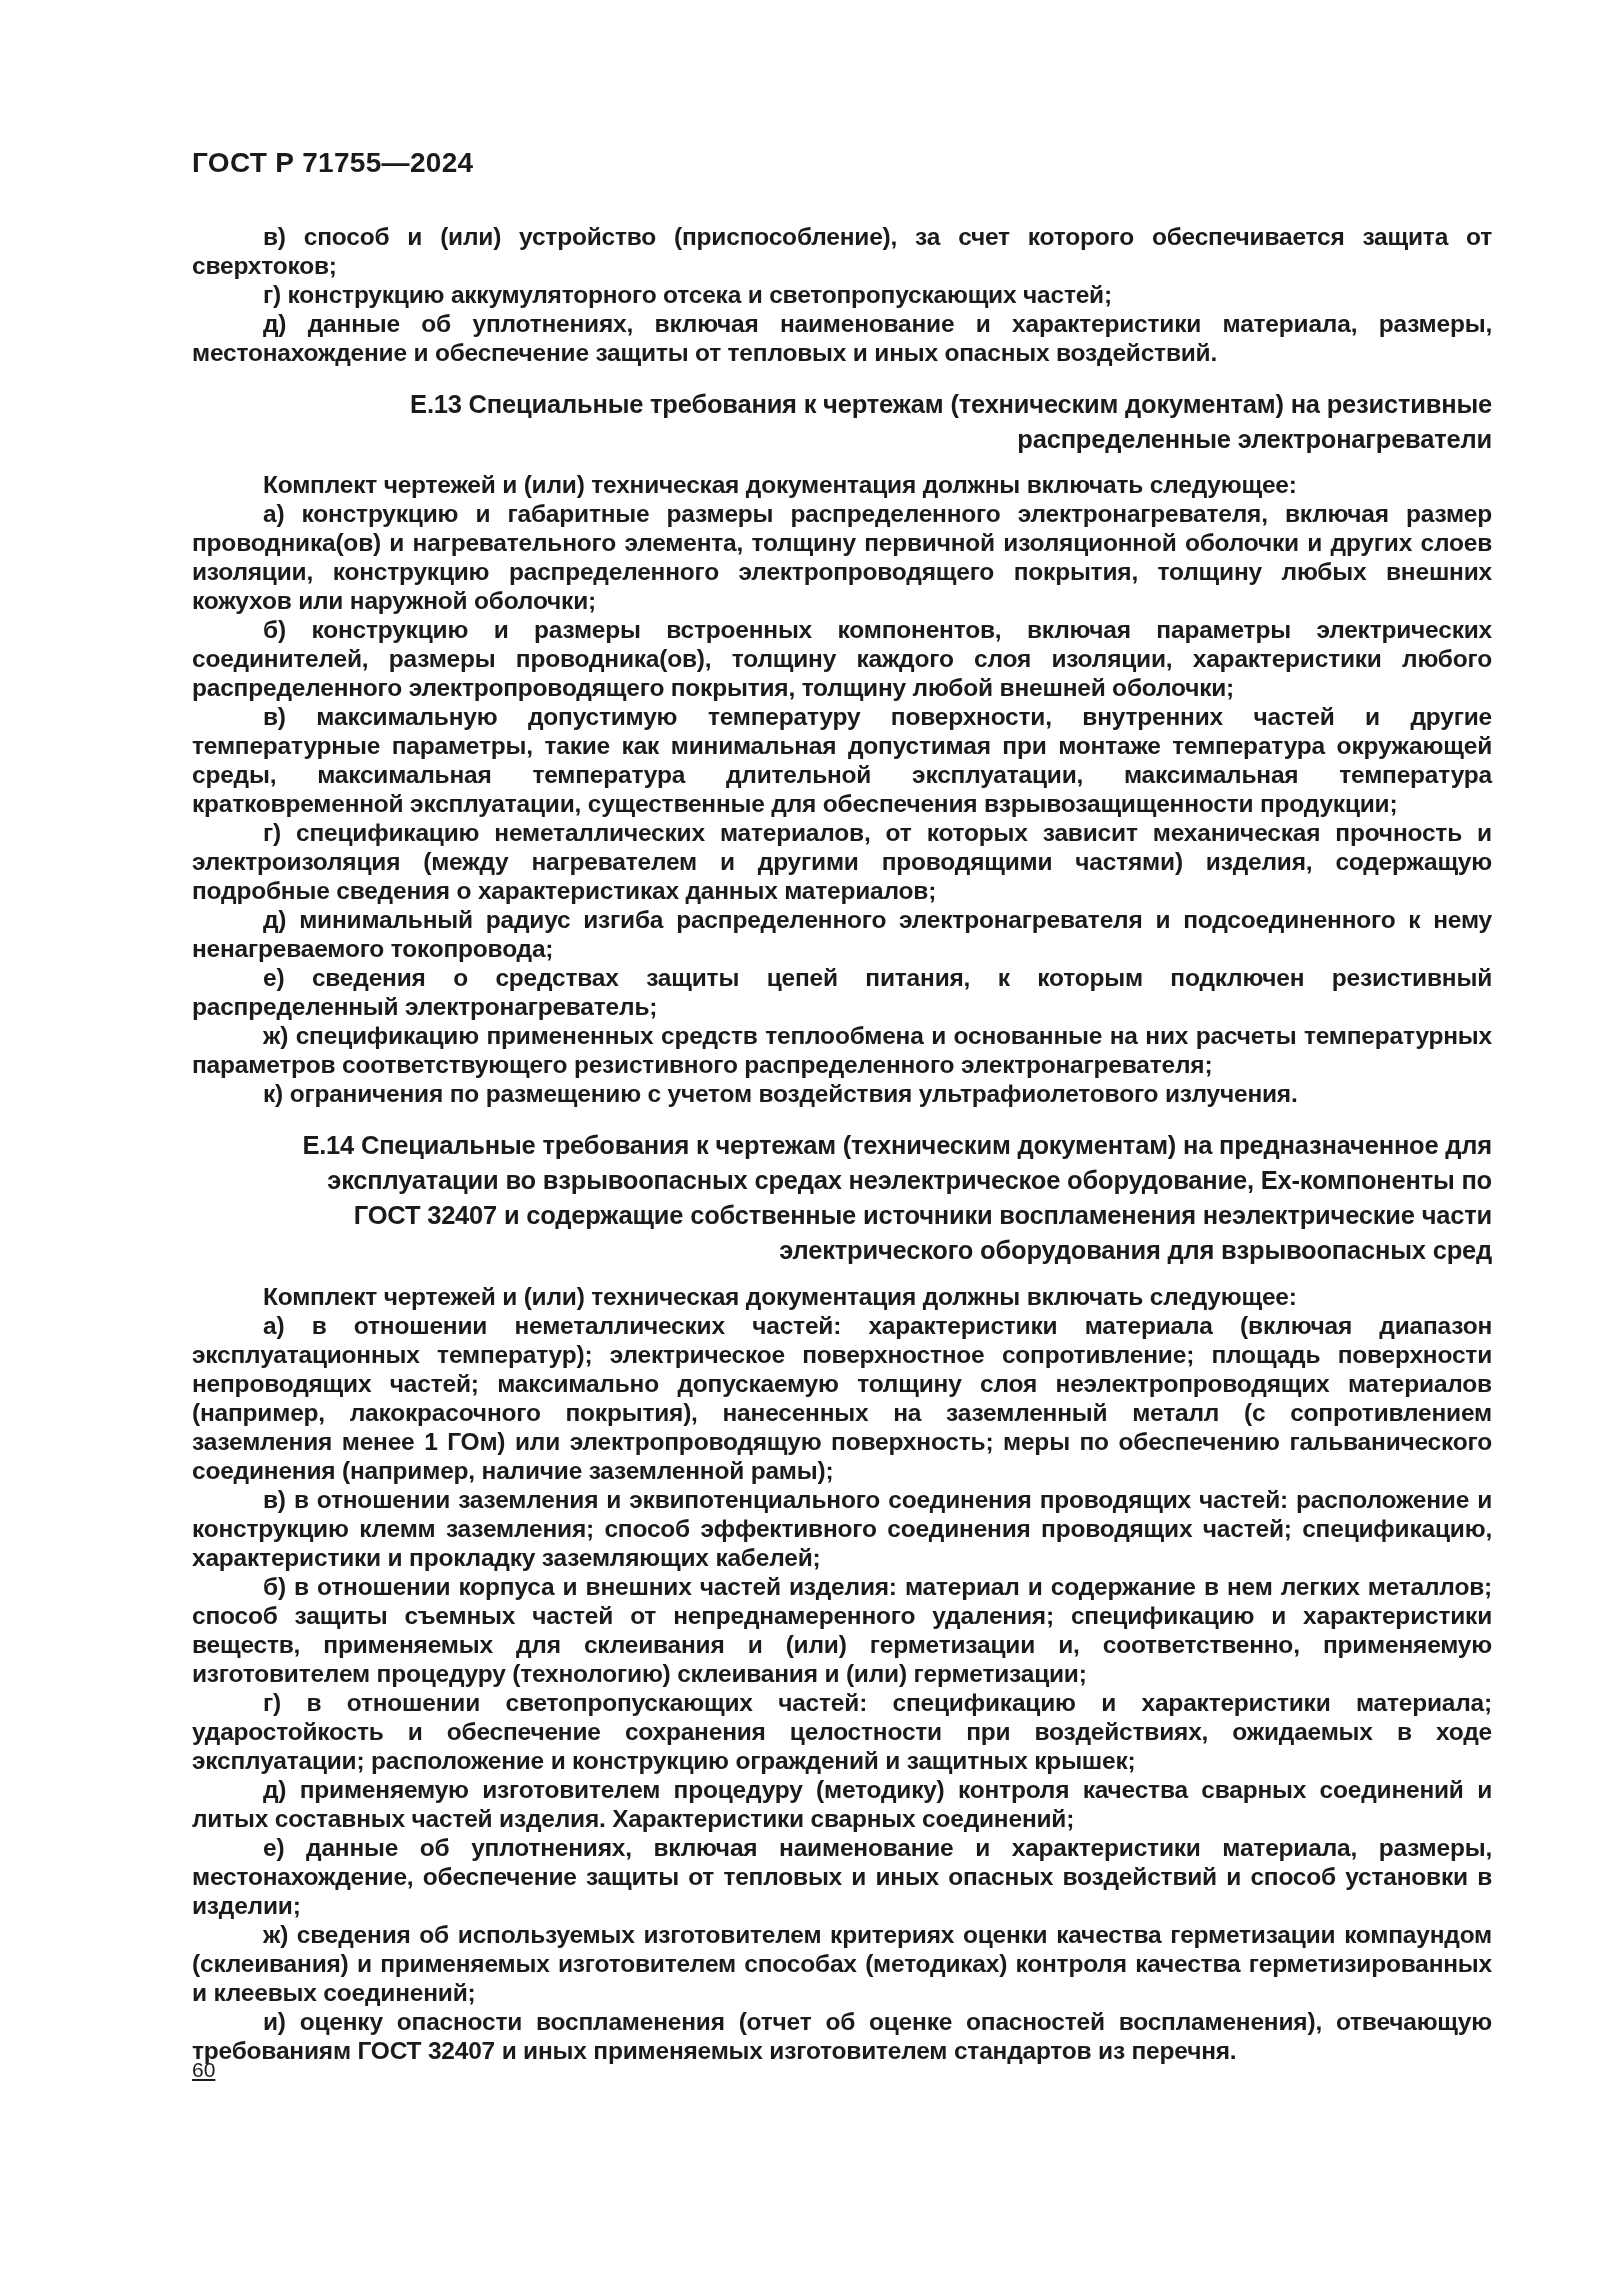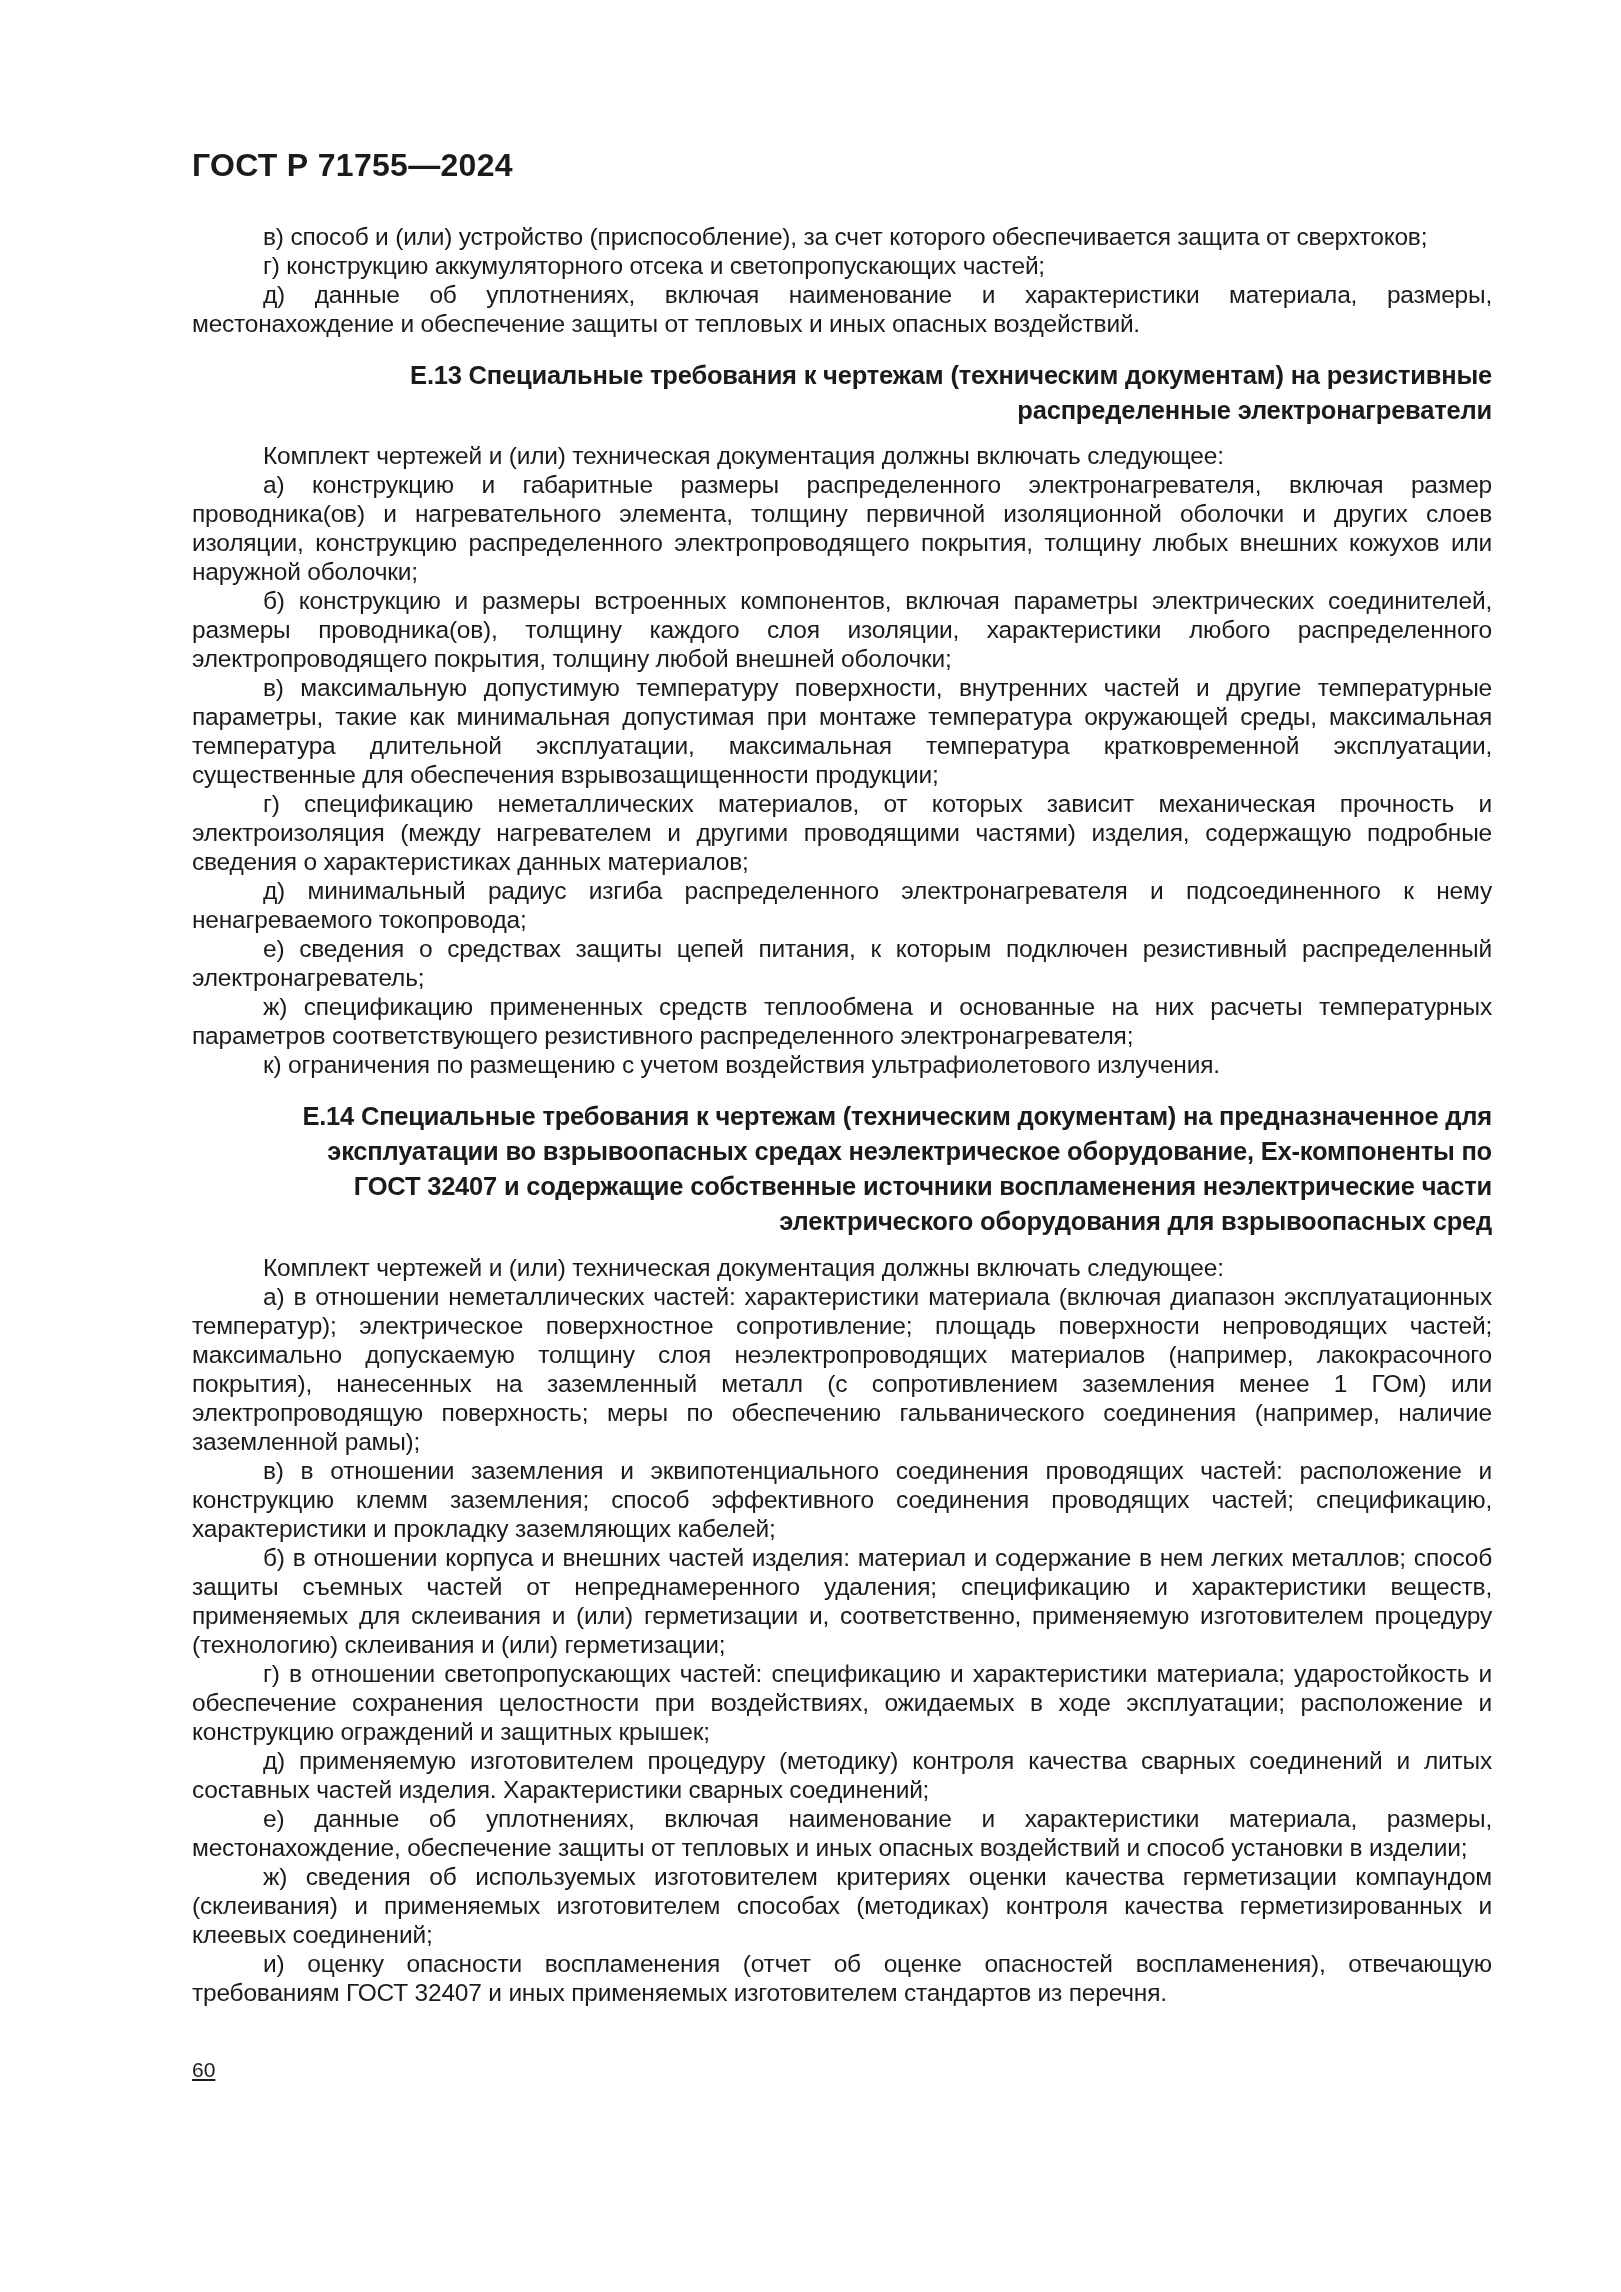--- a/index.html
+++ b/index.html
@@ -13,38 +13,39 @@
     height: 2293px;
     background: #ffffff;
     font-family: "Liberation Sans", sans-serif;
     color: #1b1b1b;
     overflow: hidden;
   }
   .doc-header {
     position: absolute;
     left: 192px;
     top: 147px;
-    font-size: 32px;
+    font-size: 28px;
     font-weight: bold;
     letter-spacing: 0.3px;
     white-space: nowrap;
   }
   .content {
     position: absolute;
     left: 192px;
     top: 222px;
     width: 1300px;
     font-size: 24.5px;
     line-height: 29px;
     letter-spacing: -0.2px;
     text-align: justify;
   }
   .para {
     margin: 0;
     text-indent: 71px;
+    font-weight: bold;
   }
   .section-heading {
     font-size: 25.5px;
     font-weight: bold;
     line-height: 35px;
     text-align: right;
     margin: 19.6px 0 13.7px 71px;
   }
   .page-number {
     position: absolute;

